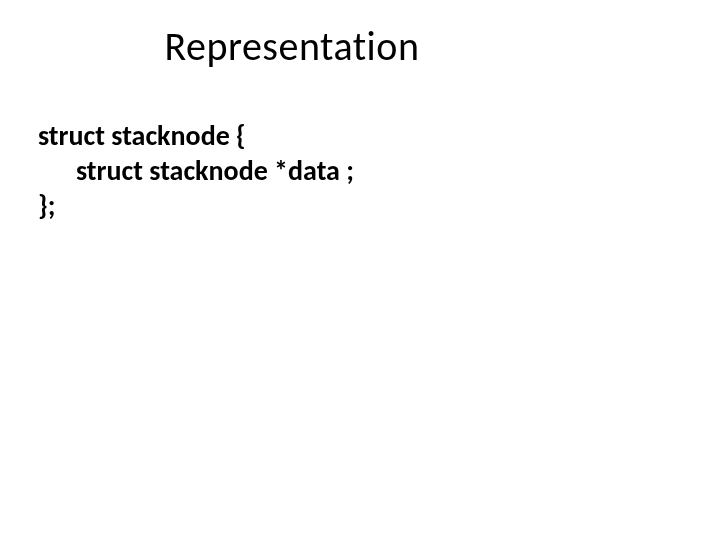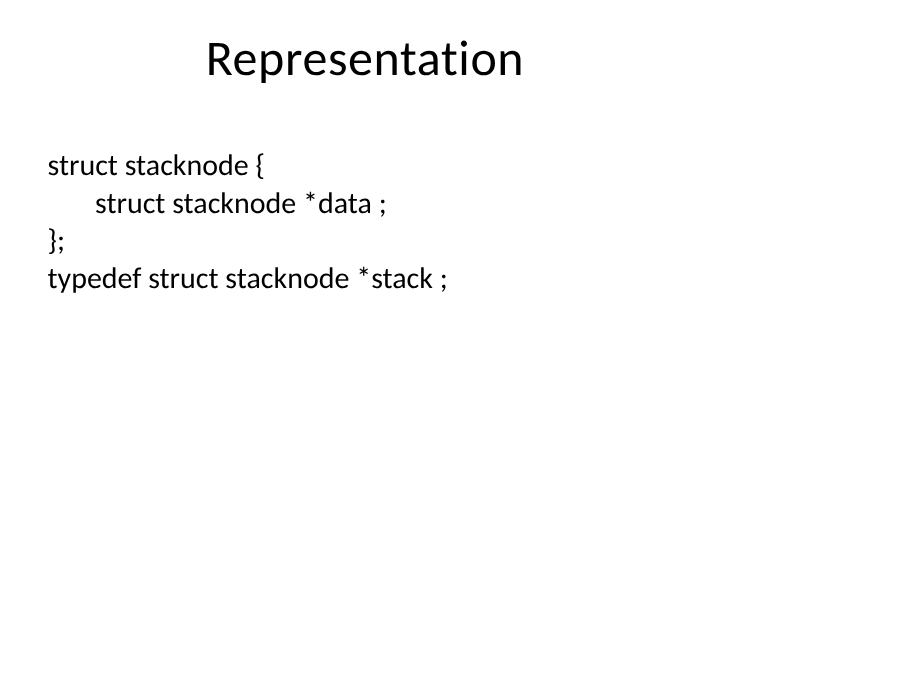--- a/index.html
+++ b/index.html
@@ -25,32 +25,31 @@
     text-align: center;
     font-size: 40px;
     font-weight: 400;
     letter-spacing: 0.5px;
   }
   .body {
     position: absolute;
     top: 118px;
     left: 38px;
     right: 20px;
-    font-size: 24px;
-    font-weight: 400;
+    font-size: 28px;
+    font-weight: 700;
     line-height: 1.25;
   }
   .indent {
     padding-left: 38px;
   }
 </style>
 </head>
 <body>
 
 <div class="slide">
   <div class="title">Representation</div>
   <div class="body">
     <div>struct stacknode {</div>
     <div class="indent">struct stacknode *data ;</div>
     <div>};</div>
-    <div>typedef struct stacknode  *stack ;</div>
   </div>
 </div>
 
 </body></html>

